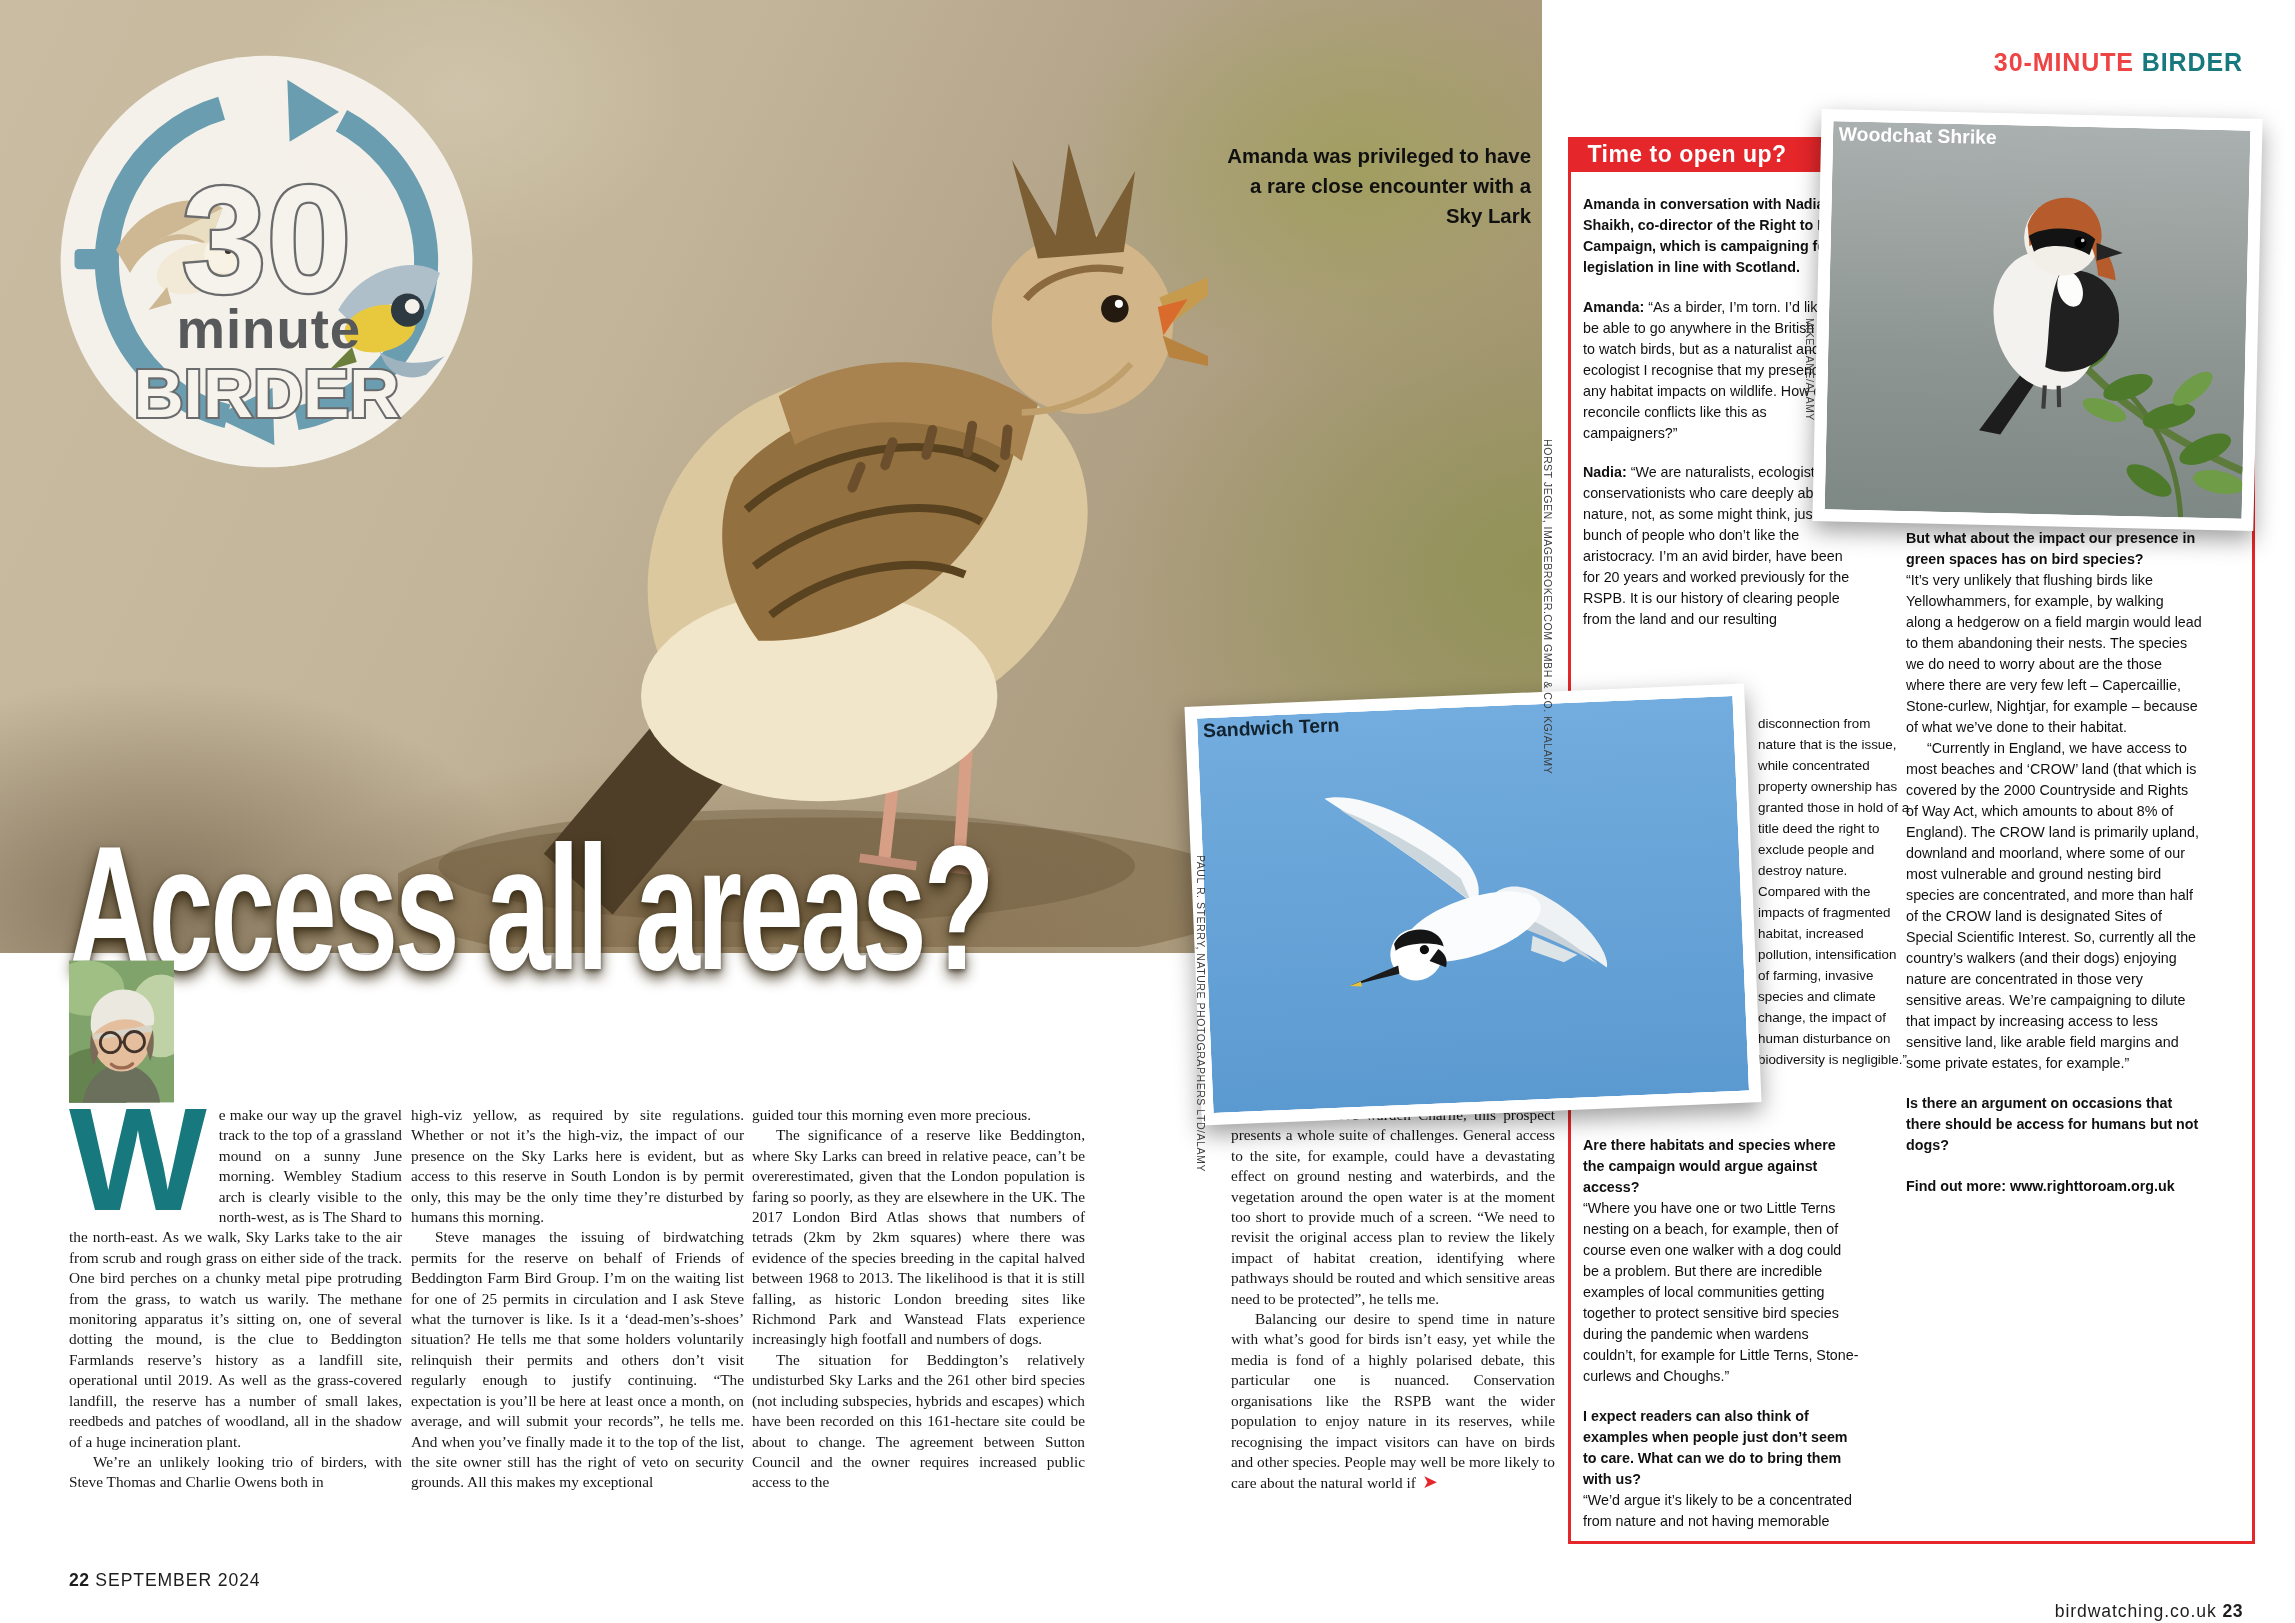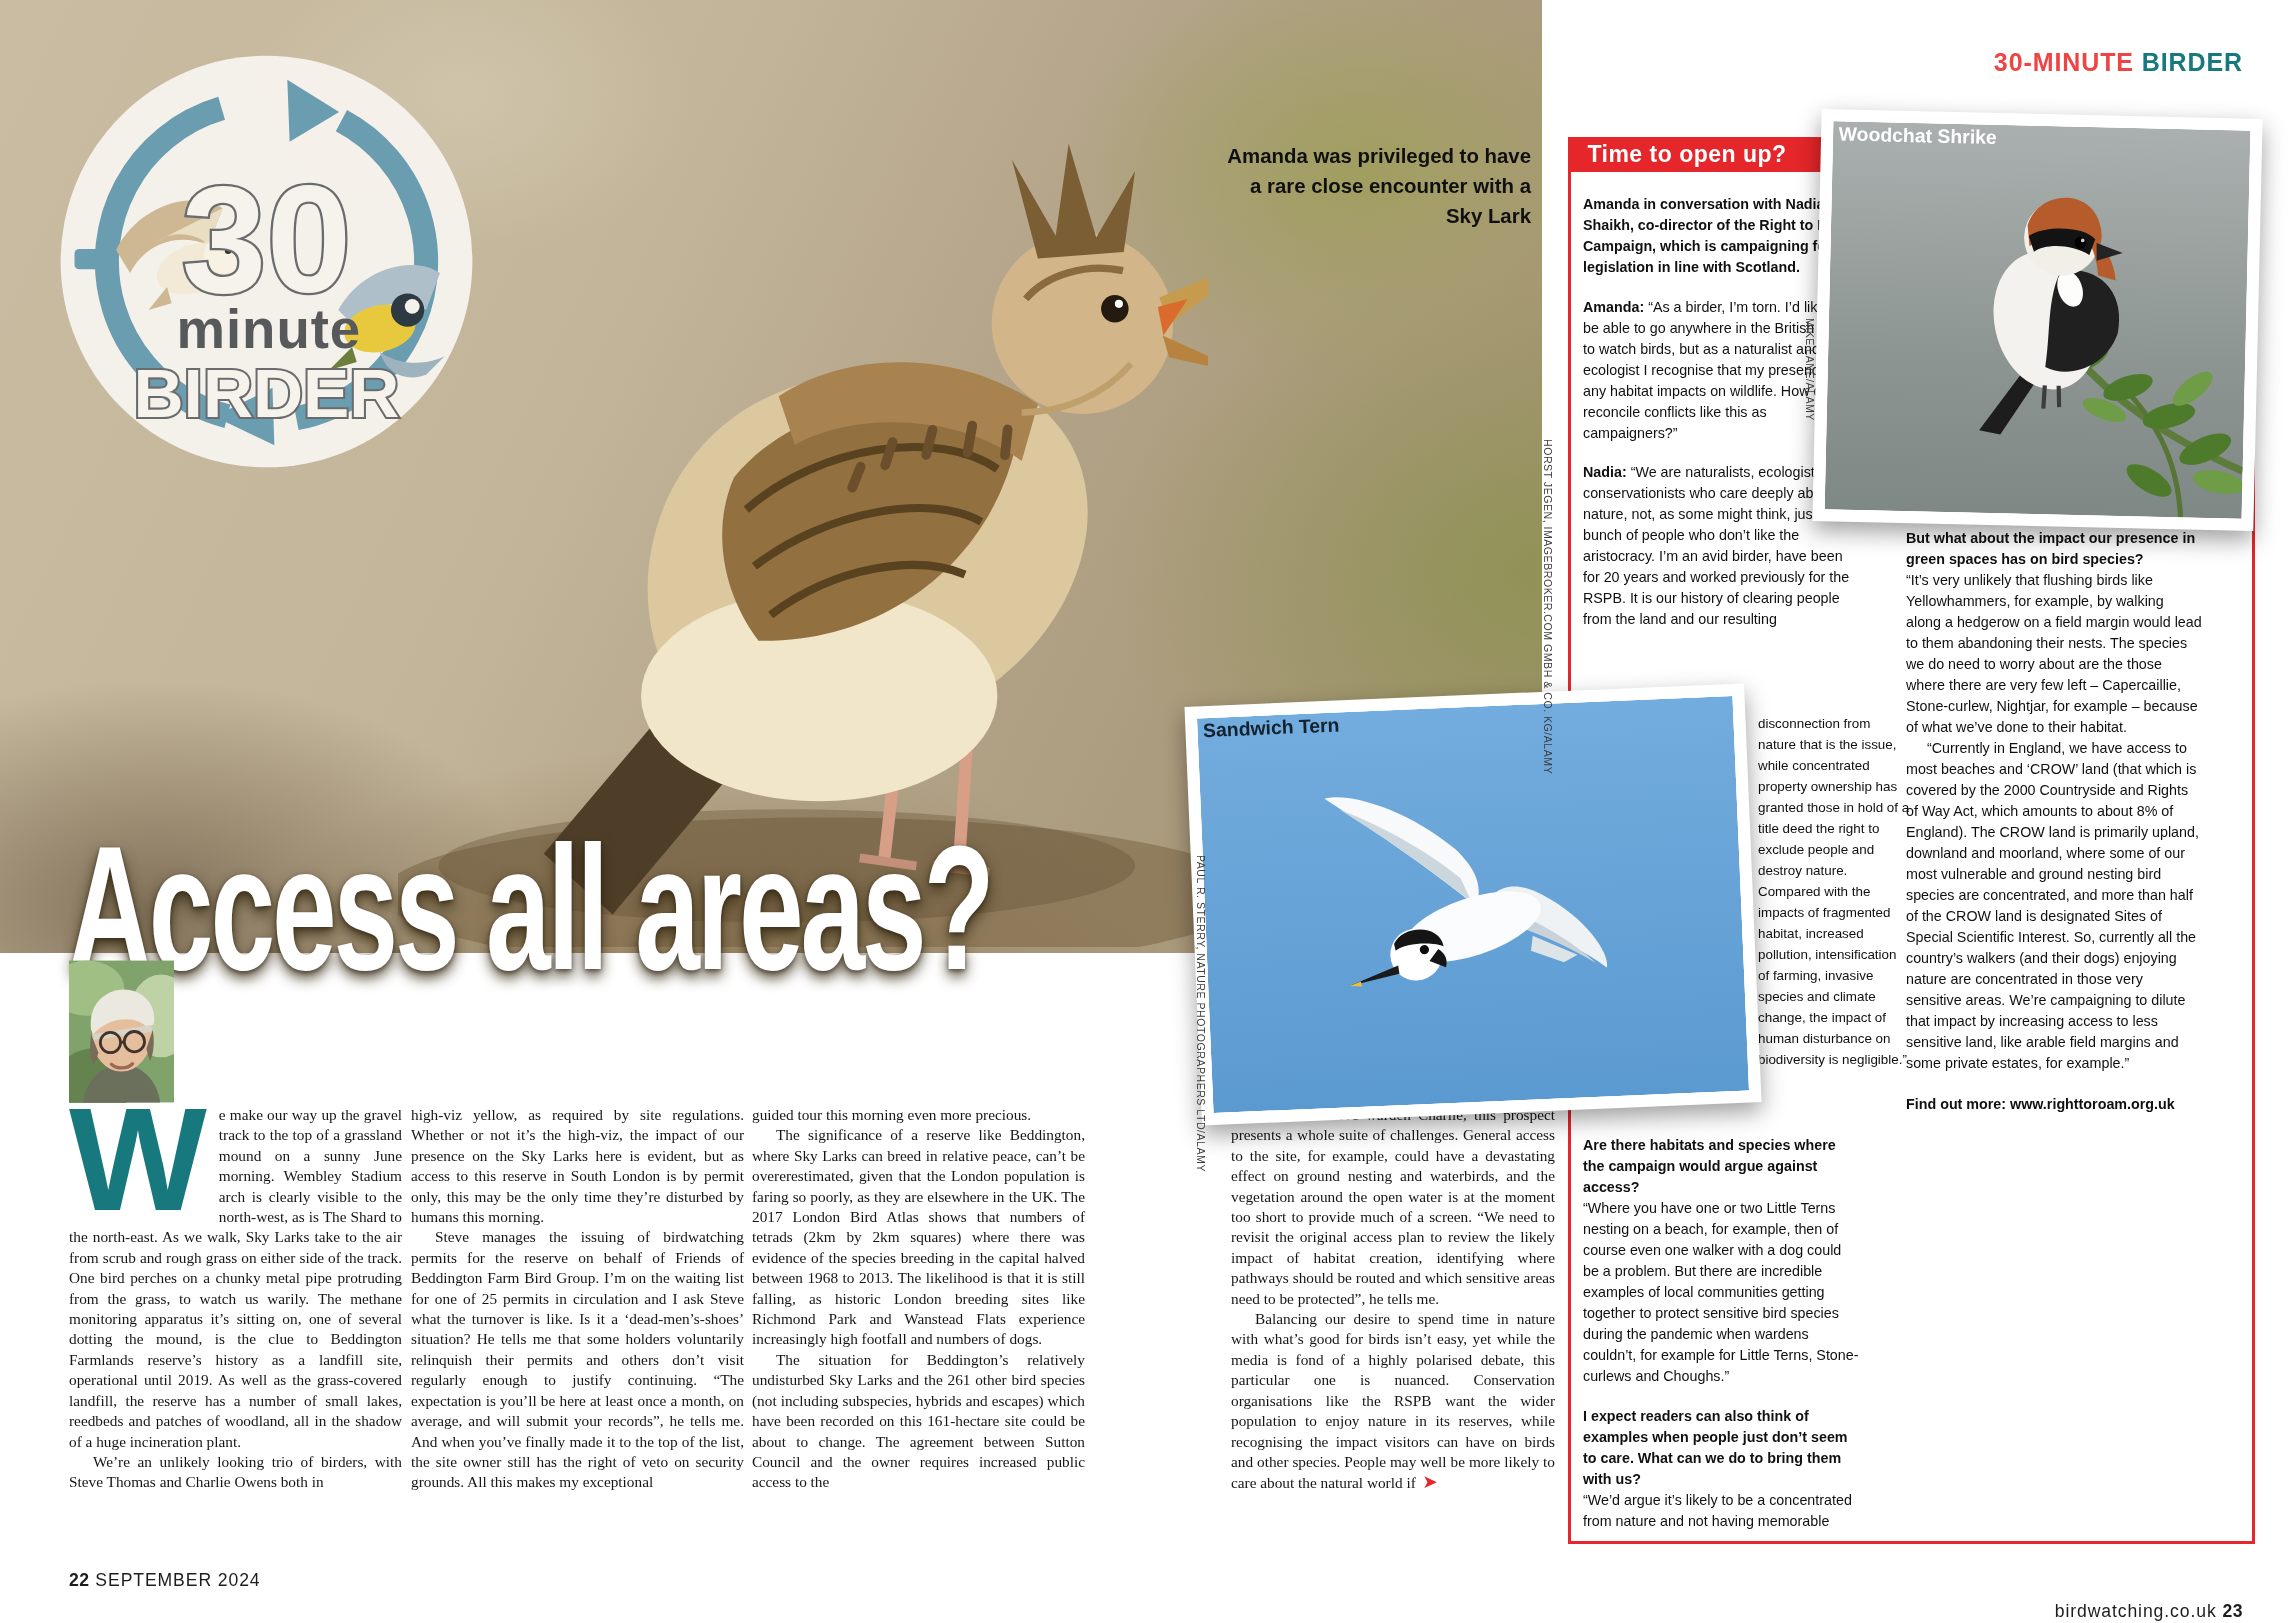--- a/index.html
+++ b/index.html
@@ -218,20 +218,21 @@
   <div id="sb-col1b" class="sb">
     <p class="q">Are there habitats and species where the campaign would argue against access?</p>
     <p class="a">“Where you have one or two Little Terns nesting on a beach, for example, then of course even one walker with a dog could be a problem. But there are incredible examples of local communities getting together to protect sensitive bird species during the pandemic when wardens couldn’t, for example for Little Terns, Stone-curlews and Choughs.”</p>
     <p class="q" style="margin-top:18.5px;">I expect readers can also think of examples when people just don’t seem to care. What can we do to bring them with us?</p>
     <p class="a">“We’d argue it’s likely to be a concentrated from nature and not having memorable</p>
   </div>
   <div id="sb-col2" class="sb">
     <p class="q">But what about the impact our presence in green spaces has on bird species?</p>
     <p class="a">“It’s very unlikely that flushing birds like Yellowhammers, for example, by walking along a hedgerow on a field margin would lead to them abandoning their nests. The species we do need to worry about are the those where there are very few left – Capercaillie, Stone-curlew, Nightjar, for example – because of what we’ve done to their habitat.</p>
     <p class="a qind">“Currently in England, we have access to most beaches and ‘CROW’ land (that which is covered by the 2000 Countryside and Rights of Way Act, which amounts to about 8% of England). The CROW land is primarily upland, downland and moorland, where some of our most vulnerable and ground nesting bird species are concentrated, and more than half of the CROW land is designated Sites of Special Scientific Interest. So, currently all the country’s walkers (and their dogs) enjoying nature are concentrated in those very sensitive areas. We’re campaigning to dilute that impact by increasing access to less sensitive land, like arable field margins and some private estates, for example.”</p>
+    <p class="q" style="margin-top:18.5px;">Is there an argument on occasions that there should be access for humans but not dogs?</p>
     <p id="sb-more">Find out more: www.righttoroam.org.uk</p>
   </div>
 
   <div id="woodchat-polaroid" class="polaroid">
     <div class="ph">
       <svg width="417" height="388" viewBox="0 0 902 838" preserveAspectRatio="none">
         <rect width="902" height="838" fill="#9aa2a0"></rect>
         <rect width="902" height="838" fill="url(#wg)"></rect>
         <defs>
           <linearGradient id="wg" x1="0" y1="0" x2="0" y2="1">

